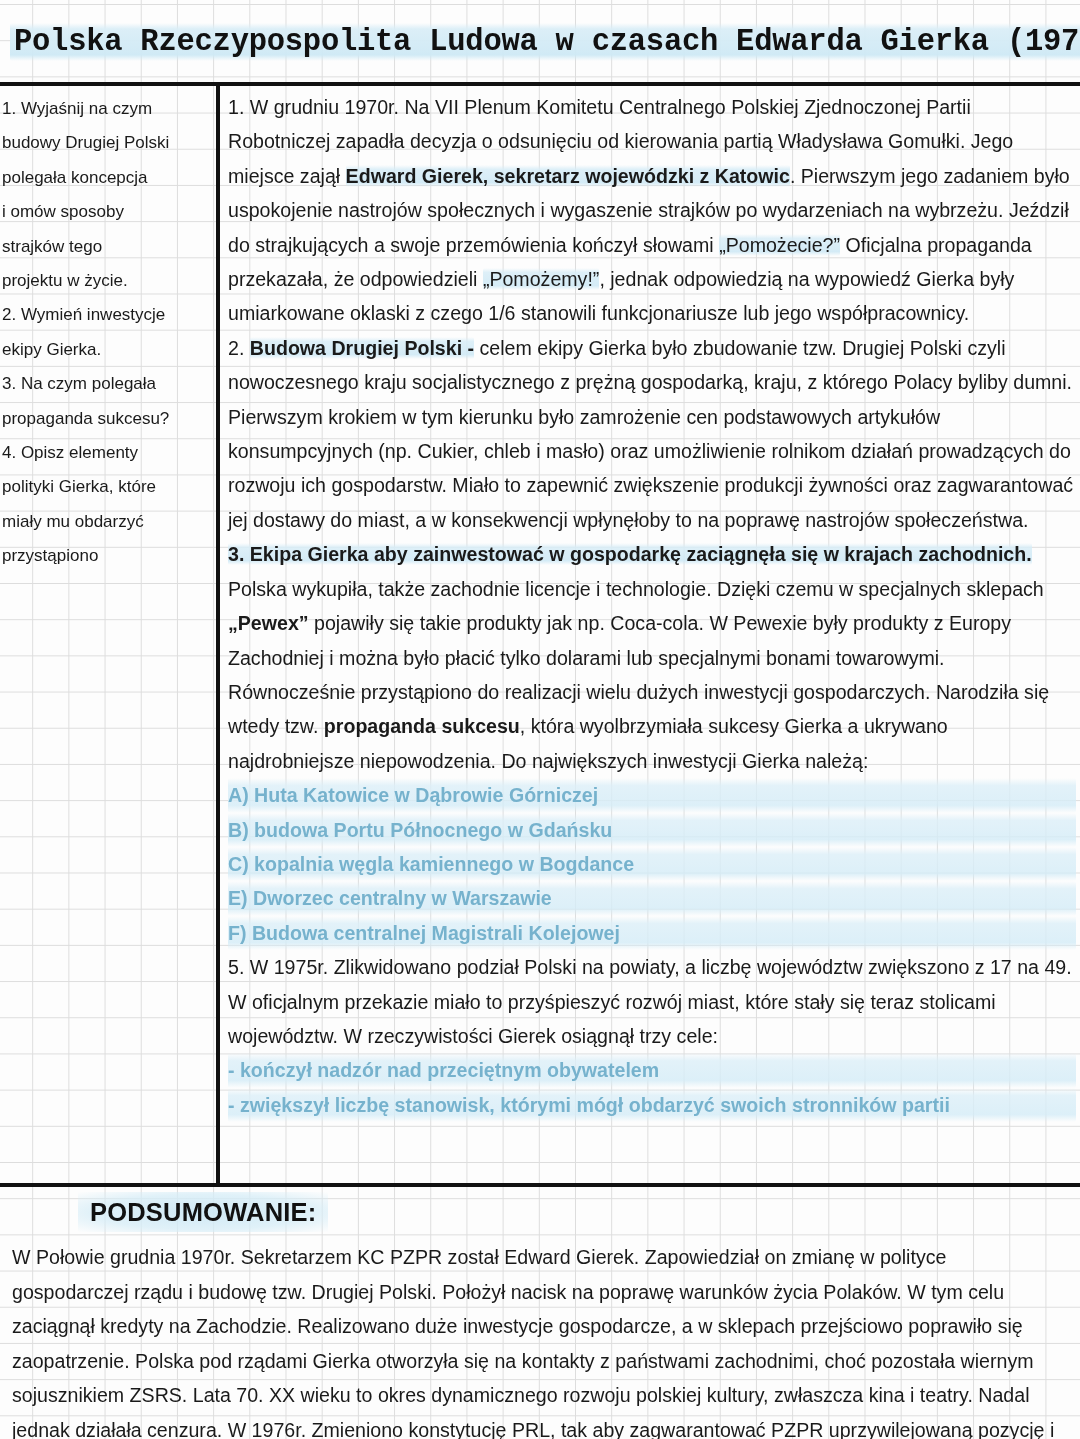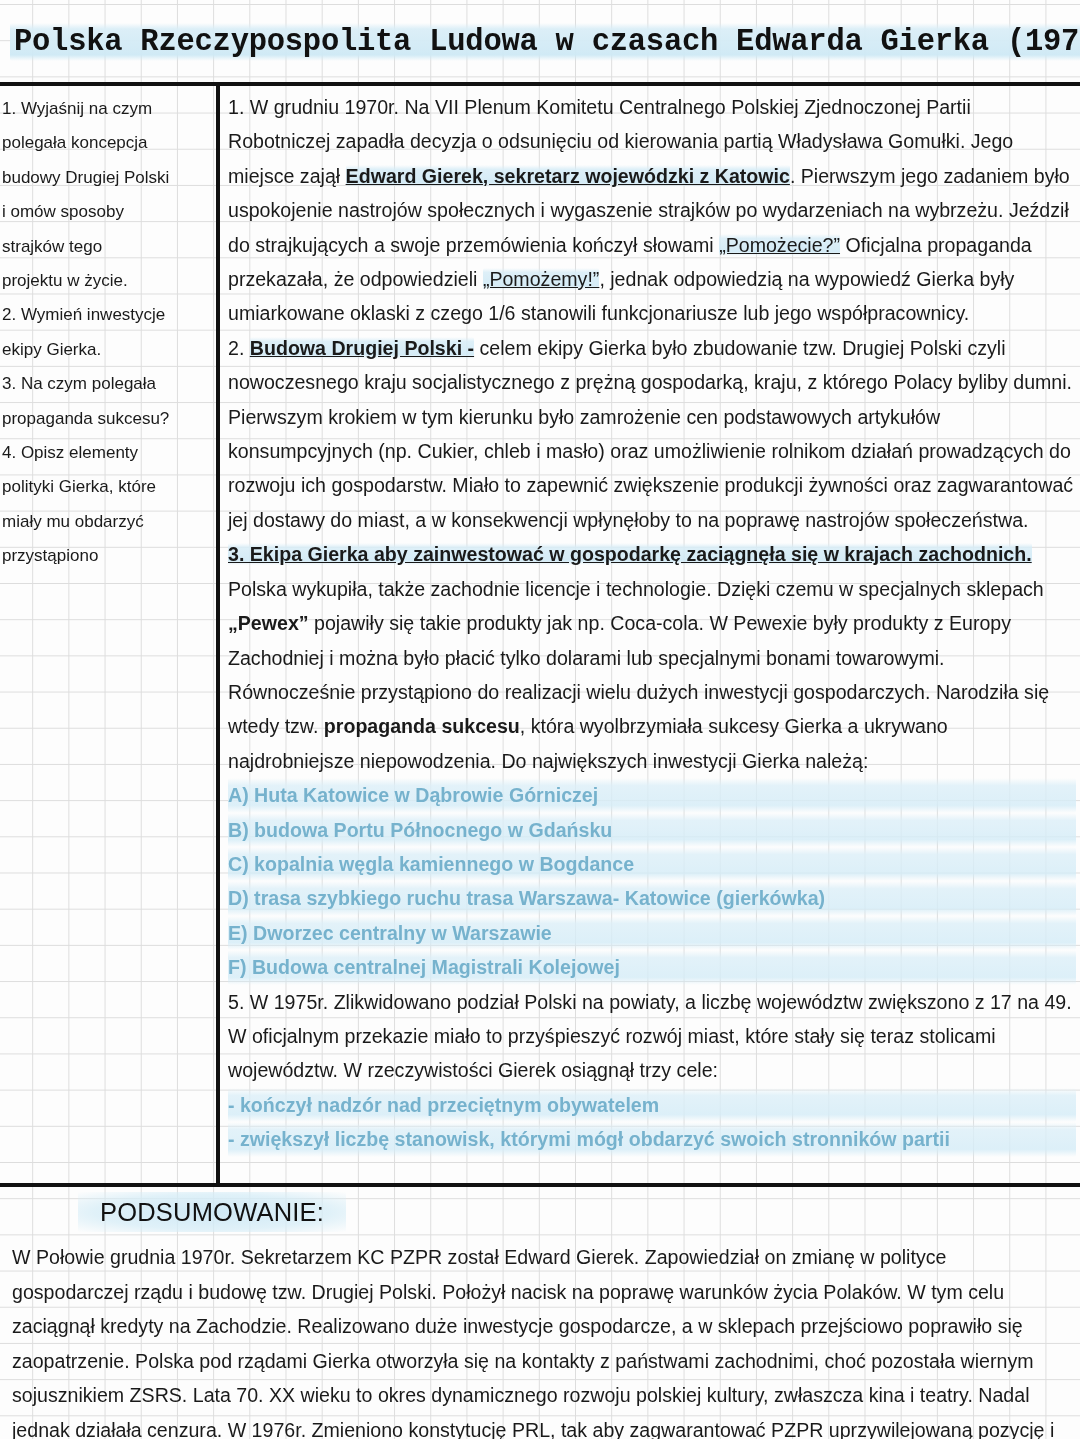--- a/index.html
+++ b/index.html
@@ -116,21 +116,20 @@
   }
   .para b { font-weight: bold; }
 
   .hl-soft {
     background: linear-gradient(to bottom,
         rgba(226,242,249,0) 0%,
         rgba(216,237,247,0.85) 20%,
         rgba(205,232,245,0.85) 80%,
         rgba(226,242,249,0) 100%);
     border-radius: 2px;
-    text-decoration: underline;
   }
 
   .blue-item {
     font-size: 19.6px;
     line-height: 34.4px;
     color: #76b2cd;
     font-weight: bold;
     white-space: nowrap;
     background: linear-gradient(to bottom,
         rgba(228,243,250,0) 0%,
@@ -145,29 +144,29 @@
     position: absolute;
     left: 0;
     top: 1192px;
     width: 1080px;
   }
   .summary-heading {
     position: absolute;
     left: 78px;
     top: 0;
     font-size: 25.5px;
-    font-weight: normal;
+    font-weight: bold;
     letter-spacing: 0.2px;
     color: #111111;
     line-height: 38px;
     background: radial-gradient(ellipse at center,
         rgba(205,232,245,0.95) 0%,
         rgba(214,237,247,0.75) 62%,
         rgba(255,255,255,0) 100%);
-    padding: 1px 22px;
+    padding: 1px 12px;
   }
   .summary-body {
     position: absolute;
     left: 12px;
     top: 48px;
     width: 1056px;
     font-size: 19.6px;
     line-height: 34.6px;
     color: #1a1a1a;
   }
@@ -182,22 +181,22 @@
   <div class="title-band">
     <div class="doc-title"><span class="hl">Polska Rzeczypospolita Ludowa w czasach Edwarda Gierka (1971- 1976)</span></div>
   </div>
 
   <div class="rule-top"></div>
   <div class="rule-vertical"></div>
   <div class="rule-bottom"></div>
 
   <div class="sidebar">
     <div class="q-line">1. Wyjaśnij na czym</div>
+    <div class="q-line">budowy Drugiej Polski</div>
     <div class="q-line">polegała koncepcja</div>
-    <div class="q-line">budowy Drugiej Polski</div>
     <div class="q-line">i omów sposoby</div>
     <div class="q-line">strajków tego</div>
     <div class="q-line">projektu w życie.</div>
     <div class="q-line">2. Wymień inwestycje</div>
     <div class="q-line">ekipy Gierka.</div>
     <div class="q-line">3. Na czym polegała</div>
     <div class="q-line">propaganda sukcesu?</div>
     <div class="q-line">4. Opisz elementy</div>
     <div class="q-line">polityki Gierka, które</div>
     <div class="q-line">miały mu obdarzyć</div>
@@ -208,21 +207,20 @@
 
     <p class="para"><span>1. W grudniu 1970r. Na VII Plenum Komitetu Centralnego Polskiej Zjednoczonej Partii Robotniczej zapadła decyzja o odsunięciu od kierowania partią Władysława Gomułki. Jego miejsce zajął </span><b class="hl-soft">Edward Gierek, sekretarz wojewódzki z Katowic</b><span>. Pierwszym jego zadaniem było uspokojenie nastrojów społecznych i wygaszenie strajków po wydarzeniach na wybrzeżu. Jeździł do strajkujących a swoje przemówienia kończył słowami </span><span class="hl-soft">„Pomożecie?”</span><span> Oficjalna propaganda przekazała, że odpowiedzieli </span><span class="hl-soft">„Pomożemy!”</span><span>, jednak odpowiedzią na wypowiedź Gierka były umiarkowane oklaski z czego 1/6 stanowili funkcjonariusze lub jego współpracownicy.</span></p>
 
     <p class="para"><span>2. </span><b class="hl-soft">Budowa Drugiej Polski -</b><span> celem ekipy Gierka było zbudowanie tzw. Drugiej Polski czyli nowoczesnego kraju socjalistycznego z prężną gospodarką, kraju, z którego Polacy byliby dumni. Pierwszym krokiem w tym kierunku było zamrożenie cen podstawowych artykułów konsumpcyjnych (np. Cukier, chleb i masło) oraz umożliwienie rolnikom działań prowadzących do rozwoju ich gospodarstw. Miało to zapewnić zwiększenie produkcji żywności oraz zagwarantować jej dostawy do miast, a w konsekwencji wpłynęłoby to na poprawę nastrojów społeczeństwa.</span></p>
 
     <p class="para"><b class="hl-soft">3. Ekipa Gierka aby zainwestować w gospodarkę zaciągnęła się w krajach zachodnich.</b><br><span>Polska wykupiła, także zachodnie licencje i technologie. Dzięki czemu w specjalnych sklepach </span><b>„Pewex”</b><span> pojawiły się takie produkty jak np. Coca-cola. W Pewexie były produkty z Europy Zachodniej i można było płacić tylko dolarami lub specjalnymi bonami towarowymi. Równocześnie przystąpiono do realizacji wielu dużych inwestycji gospodarczych. Narodziła się wtedy tzw. </span><b>propaganda sukcesu</b><span>, która wyolbrzymiała sukcesy Gierka a ukrywano najdrobniejsze niepowodzenia. Do największych inwestycji Gierka należą:</span></p>
 
     <div class="blue-item">A) Huta Katowice w Dąbrowie Górniczej</div>
     <div class="blue-item">B) budowa Portu Północnego w Gdańsku</div>
     <div class="blue-item">C) kopalnia węgla kamiennego w Bogdance</div>
-    <div class="blue-item">D) trasa szybkiego ruchu trasa Warszawa- Katowice (gierkówka)</div>
     <div class="blue-item">E) Dworzec centralny w Warszawie</div>
     <div class="blue-item">F) Budowa centralnej Magistrali Kolejowej</div>
 
 
     <p class="para"><span>5. W 1975r. Zlikwidowano podział Polski na powiaty, a liczbę województw zwiększono z 17 na 49. W oficjalnym przekazie miało to przyśpieszyć rozwój miast, które stały się teraz stolicami województw. W rzeczywistości Gierek osiągnął trzy cele:</span></p>
 
     <div class="blue-item">- kończył nadzór nad przeciętnym obywatelem</div>
     <div class="blue-item">- zwiększył liczbę stanowisk, którymi mógł obdarzyć swoich stronników partii</div>
   </div>
 

